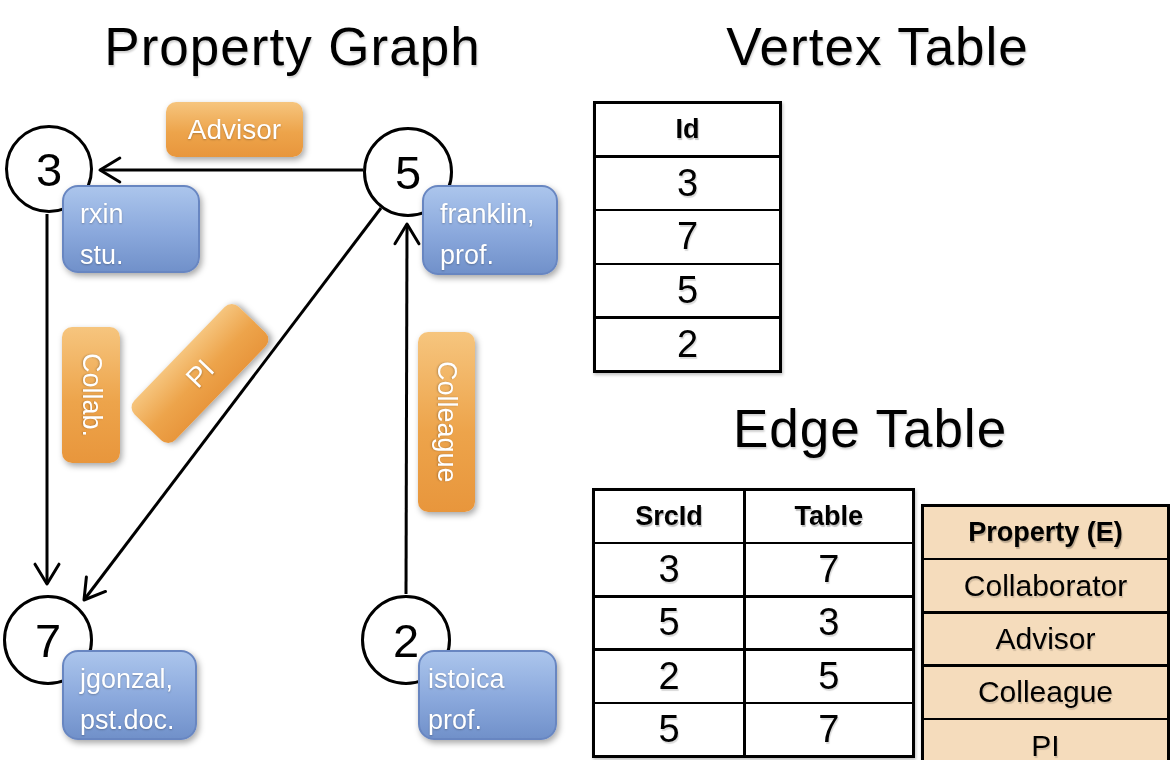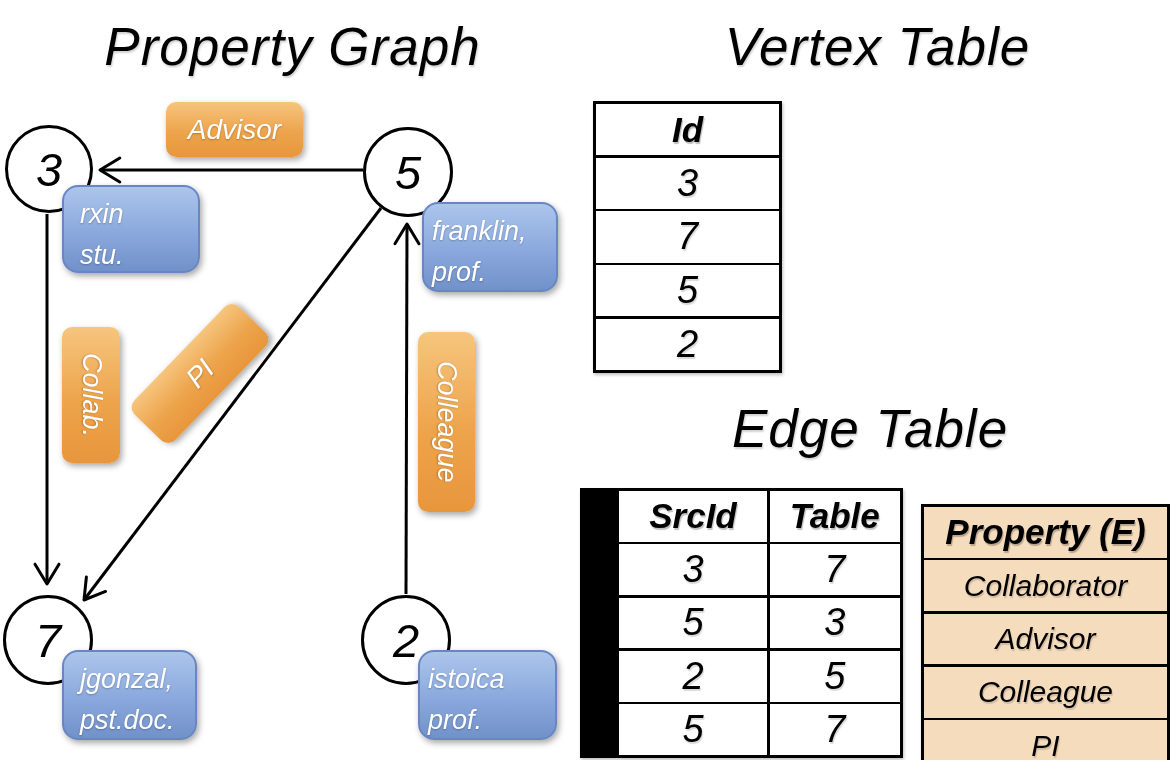--- a/index.html
+++ b/index.html
@@ -1,21 +1,20 @@
 <!DOCTYPE html>
 <html><head>
 <meta charset="utf-8">
 <style>
   html,body { margin:0; padding:0; background:#ffffff; }
   .stage {
     position:relative; width:1170px; height:760px; overflow:hidden;
     background:#ffffff;
     font-family:"Liberation Sans", sans-serif;
     color:#000;
-    font-style:italic;
   }
   .abs { position:absolute; }
 
   
   .big-title {
     font-weight:300; font-size:53px; letter-spacing:1px;
     text-align:center; white-space:nowrap;
     text-shadow:1px 2px 2px rgba(0,0,0,0.18);
   }
   .title-graph  { left:0;   top:16px;  width:585px; }
@@ -55,46 +54,46 @@
     border-radius:16px; color:#fff;
     background:linear-gradient(180deg,#abc5ec 0%,#8aa8dc 55%,#7191ca 100%);
     border:2px solid #6886c1;
     box-shadow:2px 3px 6px rgba(0,0,0,0.35);
     font-size:27px; line-height:1.5;
     padding:7px 10px 0 16px;
     text-shadow:0 1px 2px rgba(0,0,0,0.25);
   }
   .vprop div { white-space:nowrap; }
   .vprop-rxin     { left:62px;  top:185px; width:138px; height:88px; }
-  .vprop-franklin { left:422px; top:202px; width:136px; height:90px;padding-left:8px; }
+  .vprop-franklin { left:422px; top:185px; width:136px; height:90px; }
   .vprop-jgonzal  { left:62px;  top:650px; width:135px; height:90px; }
   .vprop-istoica  { left:418px; top:650px; width:139px; height:90px;padding-left:8px; }
 
   
   .tbl {
     position:absolute; box-sizing:border-box;
     background:#000; border:3px solid #000;
     display:grid; gap:2.5px;
     box-shadow:1px 2px 3px rgba(0,0,0,0.25);
   }
   .tbl .cell {
     display:flex; align-items:center; justify-content:center;
     background:#fff; font-weight:300;
     text-shadow:1px 1.5px 1px rgba(0,0,0,0.15);
   }
-  .cell.hdr  { font-weight:bold; font-size:35px; text-shadow:1px 1.5px 1px rgba(0,0,0,0.25);text-align:right; }
+  .cell.hdr  { font-weight:bold; font-size:27px; text-shadow:1px 1.5px 1px rgba(0,0,0,0.25);text-align:right; }
   .cell.num  { font-size:38px; }
   .cell.txt  { font-size:30px; }
   .fill-blue .cell { background:#cfdcf0; }
   .fill-tan  .cell { background:#f5dcbc; }
 
   .vt-id   { left:593px; top:101px; width:189px; height:272px; grid-template-rows:repeat(5,1fr); }
   .vt-prop { left:786px; top:101px; width:382px; height:272px; grid-template-rows:repeat(5,1fr); }
-  .et-ids  { left:580px; top:488px; width:323px; height:270px;
-             grid-template-columns:148px 1fr; grid-template-rows:repeat(5,1fr);padding-left:36px; }
+  .et-ids  { left:592px; top:488px; width:323px; height:270px;
+             grid-template-columns:148px 1fr; grid-template-rows:repeat(5,1fr); }
   .et-prop { left:921px; top:488px; width:249px; height:270px; grid-template-rows:repeat(5,1fr);margin-top:16px; }
 </style>
 </head>
 <body>
 
 <div class="stage">
 
   <div class="abs big-title title-graph">Property Graph</div>
 
   <div class="vertex v3">3</div>

